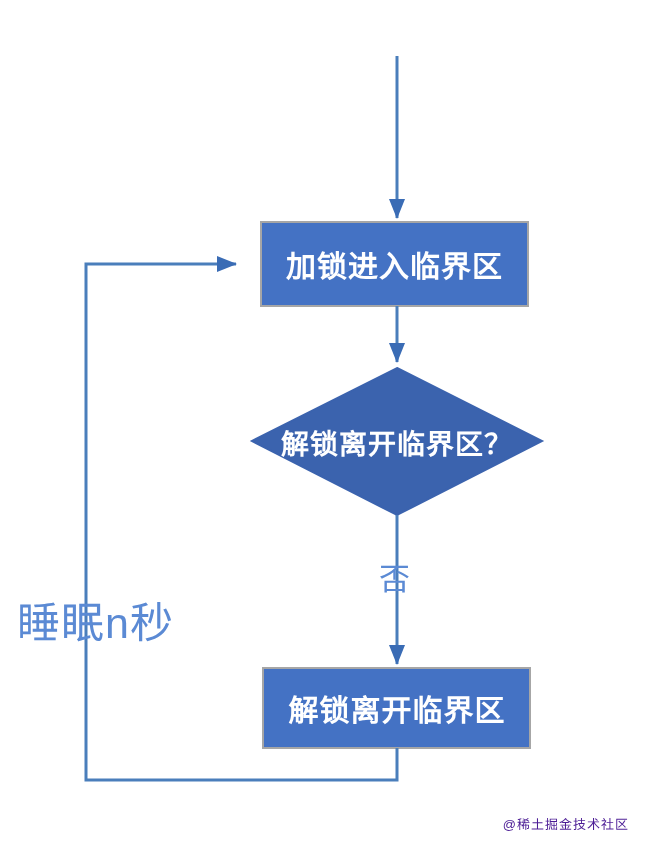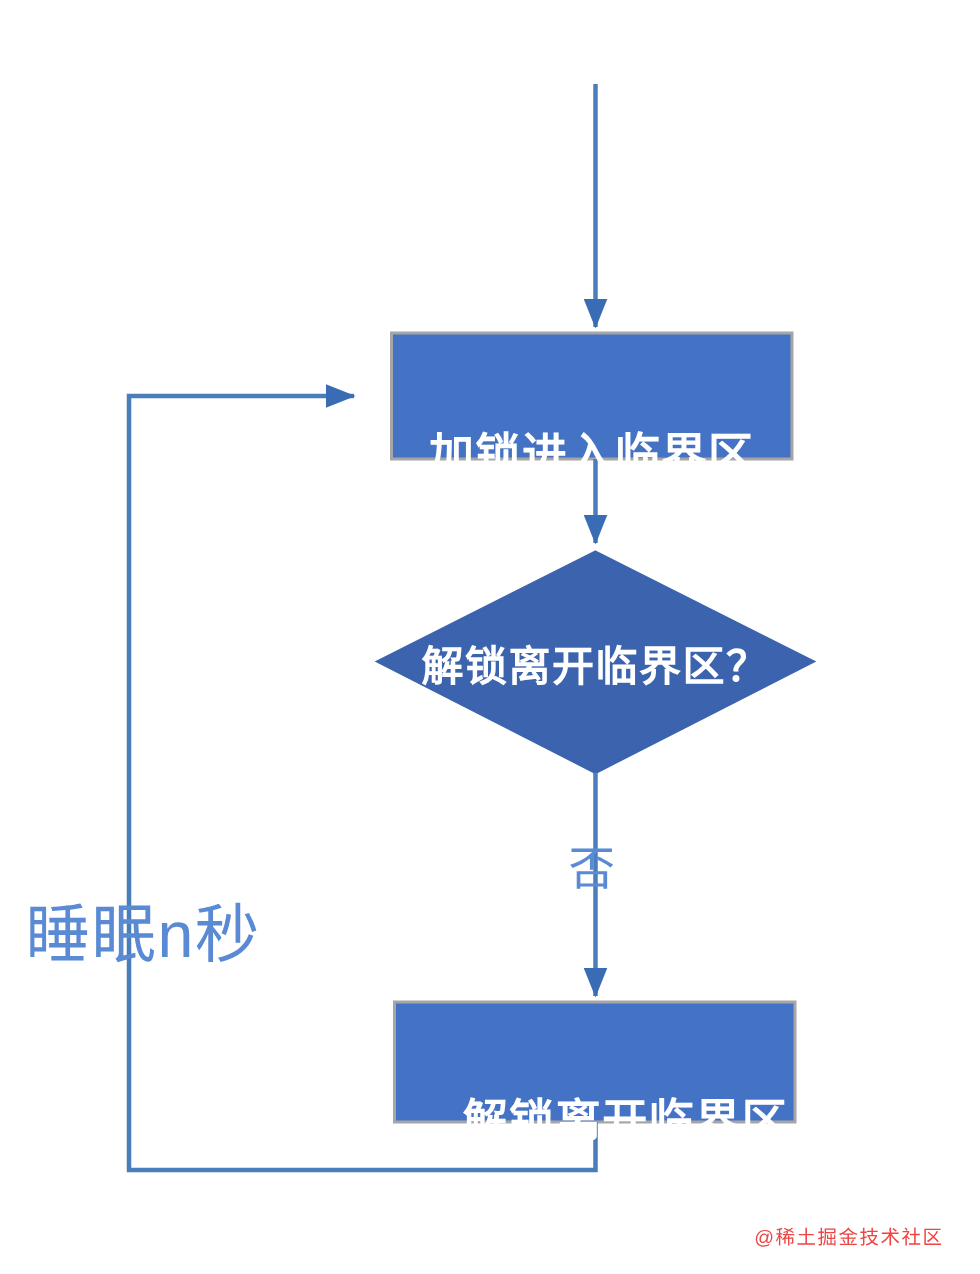--- a/index.html
+++ b/index.html
@@ -32,21 +32,20 @@
     justify-content: center;
     color: #ffffff;
     font-weight: bold;
     letter-spacing: 1px;
     white-space: nowrap;
     pointer-events: none;
   }
   #process-lock-label,
   #process-unlock-label {
     font-size: 30px;
-    margin-top: 36px;
   }
   #decision-label {
     font-size: 28px;
   }
   .edge-label {
     position: absolute;
     color: #5B8AD4;
     white-space: nowrap;
     font-weight: normal;
   }
@@ -59,21 +58,21 @@
   #edge-label-sleep {
     font-size: 43px;
     left: 17px;
     top: 588px;
     letter-spacing: 1px;
   }
   #watermark {
     position: absolute;
     right: 24px;
     bottom: 16px;
-    color: #ef4444;
+    color: #4c1d95;
     font-size: 13px;
     letter-spacing: 1px;
     white-space: nowrap;
   }
 </style>
 </head>
 <body>
 
 <div id="canvas">
 
@@ -99,21 +98,21 @@
 
     <rect x="263" y="668" width="267" height="80" fill="#4472C4" stroke="#a6a6a6" stroke-width="2"></rect>
 
     <path d="M 397 748 L 397 780 L 86 780 L 86 264 L 236 264" fill="none" stroke="#4a7ebb" stroke-width="3" marker-end="url(#arrowhead-big)"></path>
   </svg>
 
   <div class="node-label" id="process-lock-label" style="left:261px; top:222px; width:267px; height:84px;">加锁进入临界区</div>
 
   <div class="node-label" id="decision-label" style="left:252px; top:368px; width:290px; height:147px;">解锁离开临界区？</div>
 
-  <div class="node-label" id="process-unlock-label" style="left:278px; top:668px; width:278px; height:80px;">解锁离开临界区</div>
+  <div class="node-label" id="process-unlock-label" style="left:258px; top:668px; width:278px; height:80px;">解锁离开临界区</div>
 
   <div class="edge-label" id="edge-label-no">否</div>
 
   <div class="edge-label" id="edge-label-sleep">睡眠n秒</div>
 
   <div id="watermark">@稀土掘金技术社区</div>
 
 </div>
 
 </body></html>

